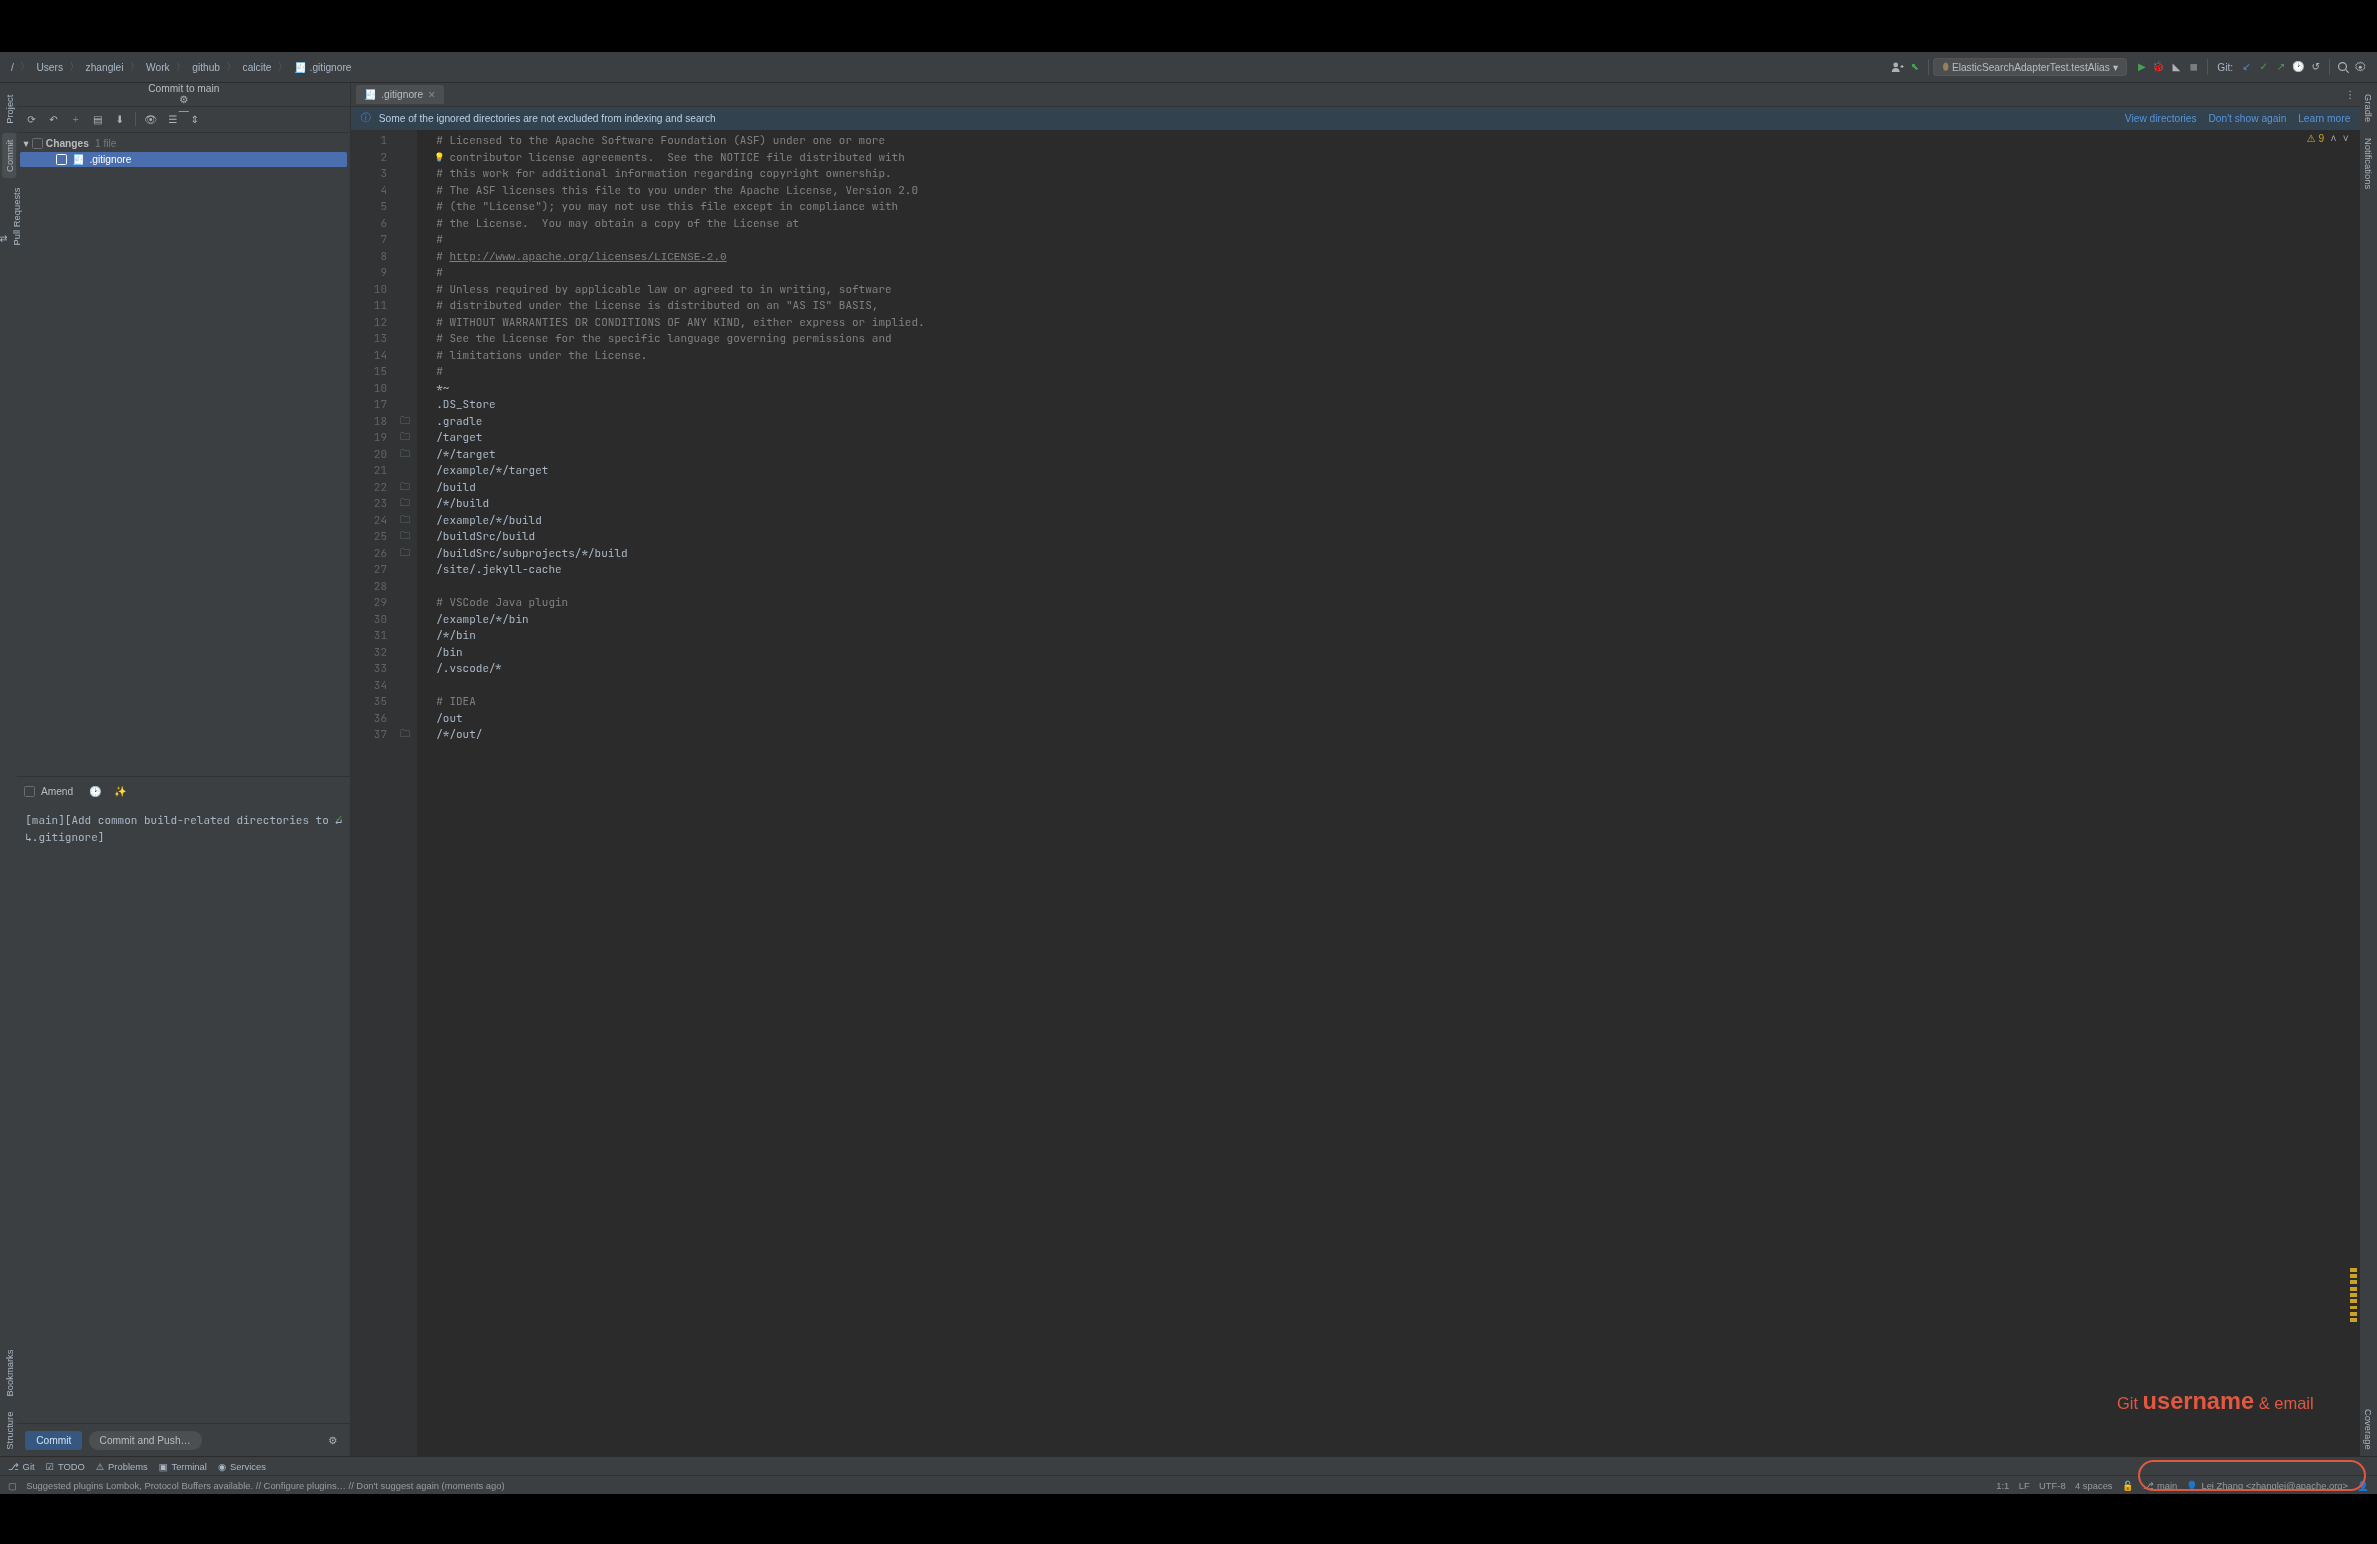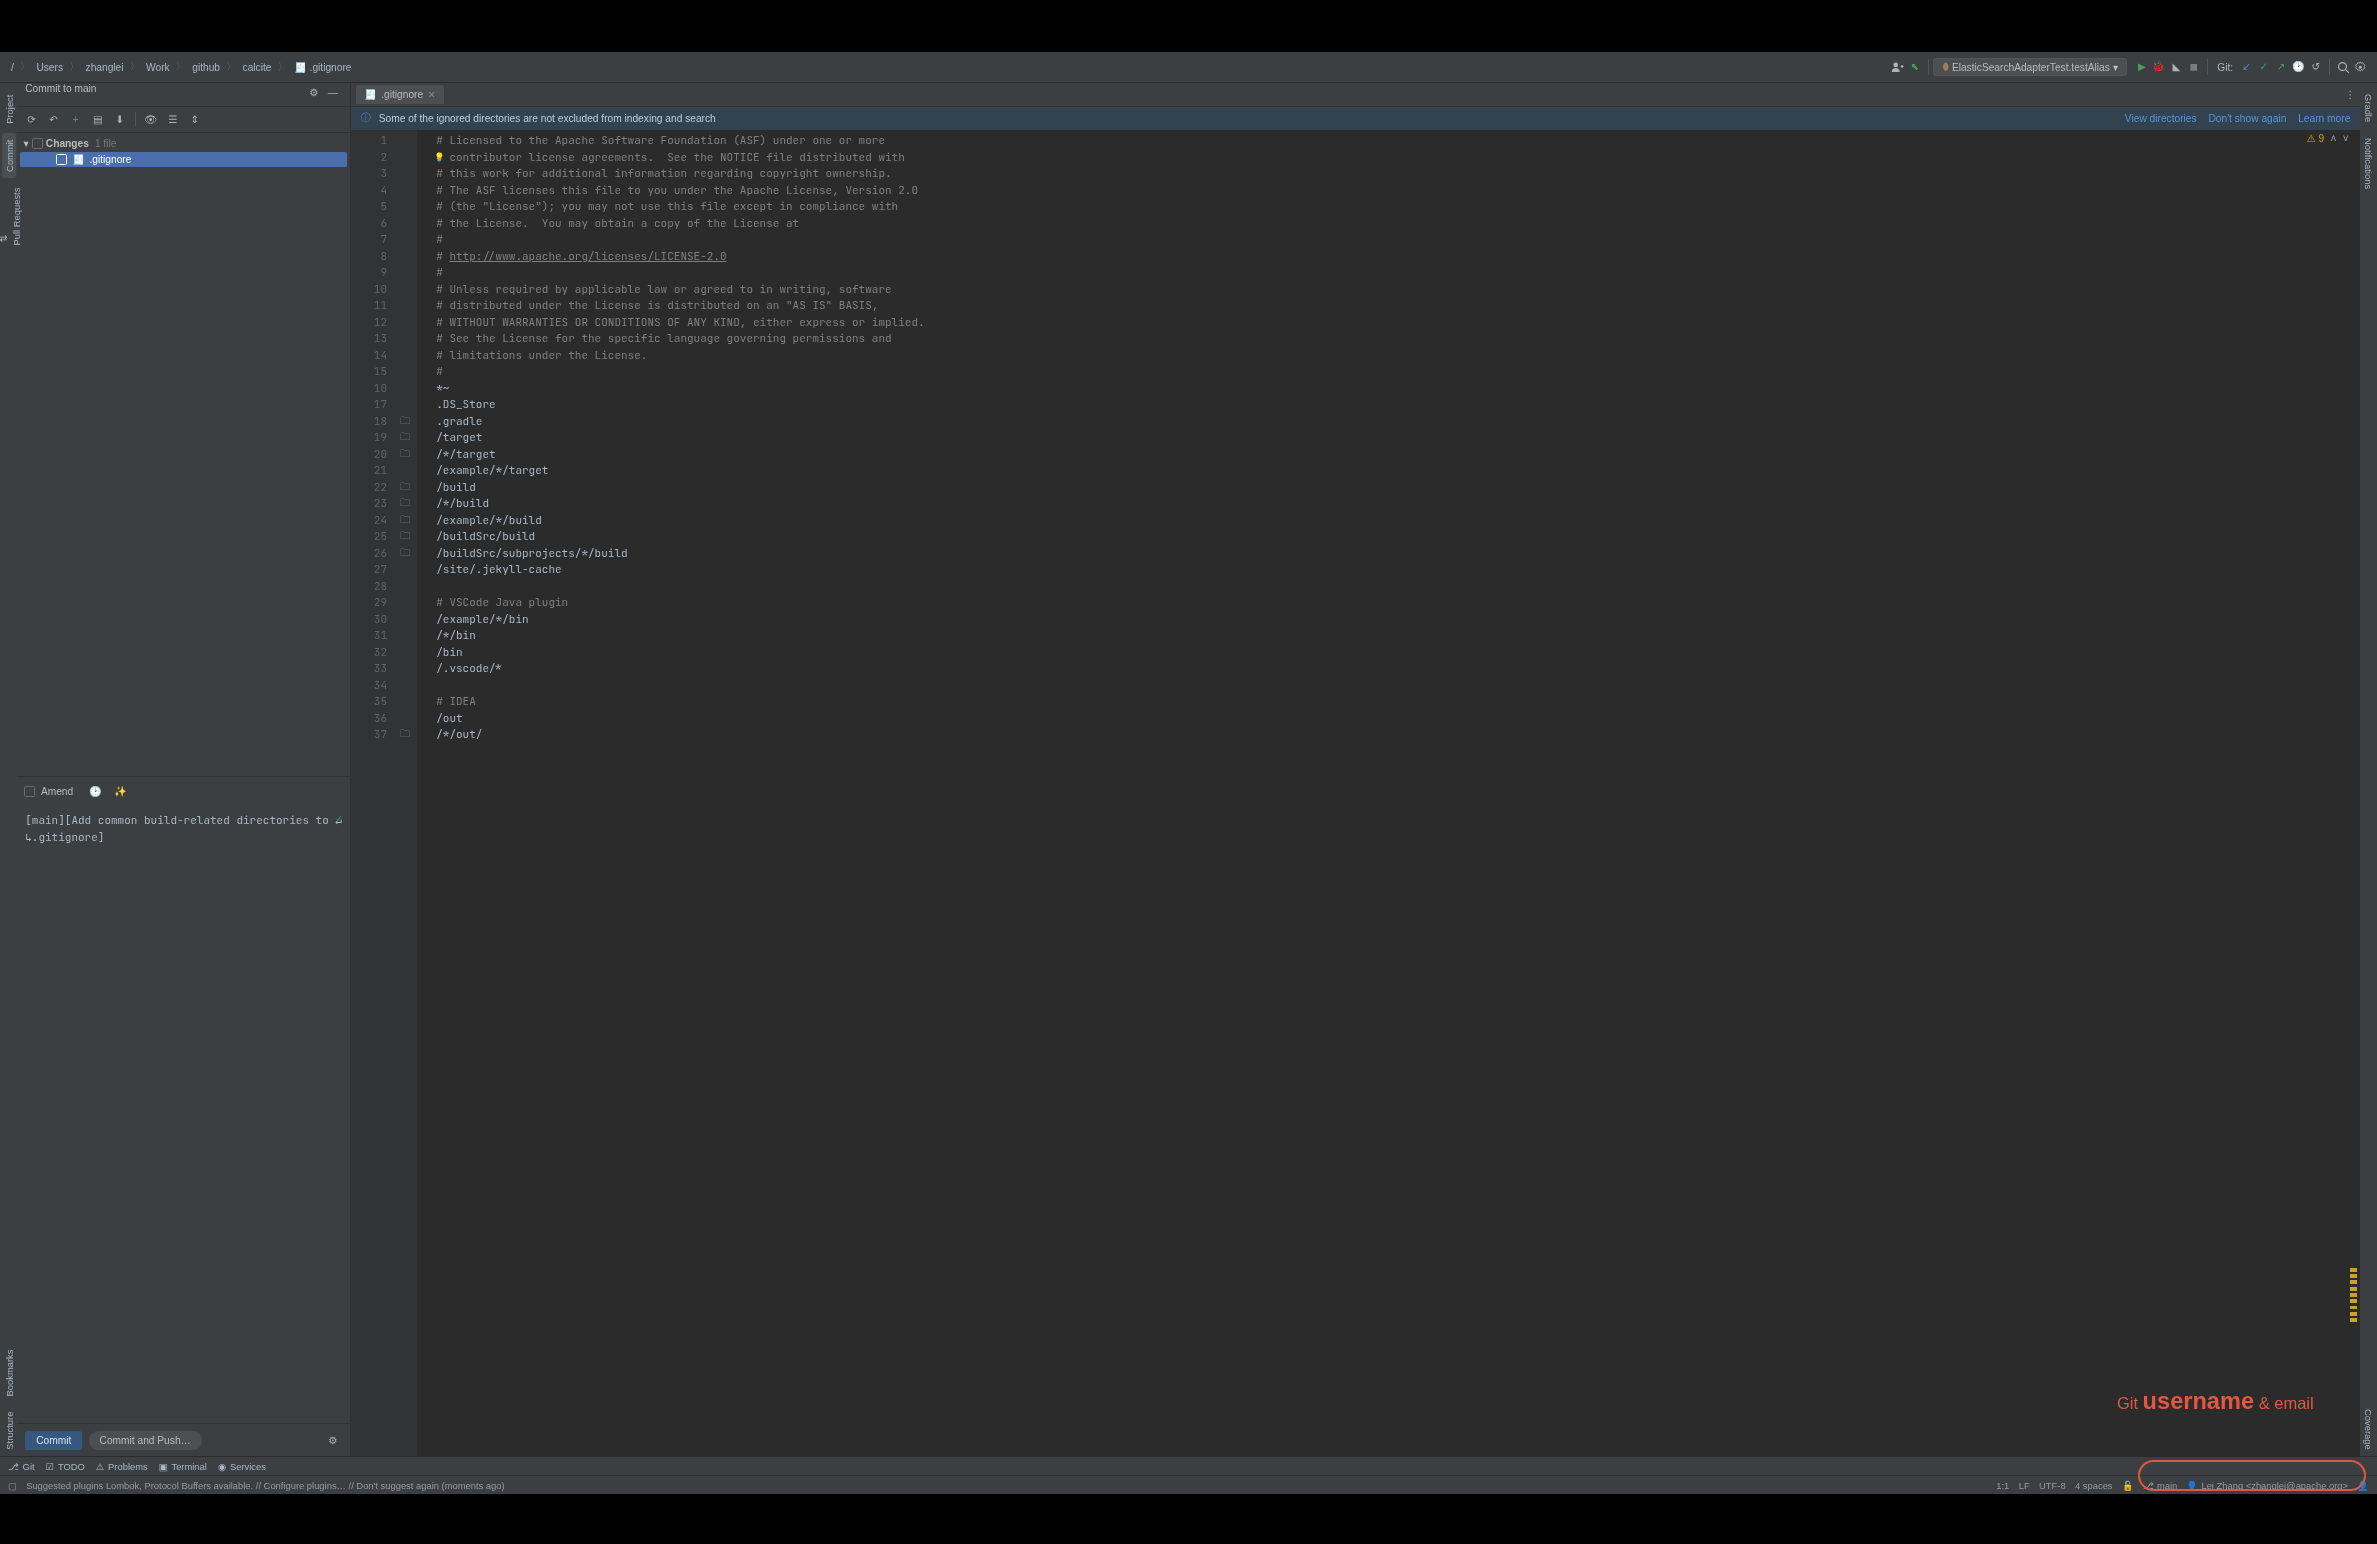--- a/index.html
+++ b/index.html
@@ -29,21 +29,21 @@
 
 .main { flex:1; display:flex; background:#2b2b2b; min-height:0; }
 .left-tool-strip, .right-tool-strip { width:17.3px; background:#3c3f41; display:flex; flex-direction:column; align-items:center; justify-content:flex-start; padding-top:4.7px; gap:3.1px; }
 .vtab { writing-mode:vertical-rl; transform:rotate(180deg); font-size:9.4px; padding:6.3px 1.6px; color:#a9b7c6; cursor:pointer; border-radius:2.4px; }
 .right-tool-strip .vtab { transform:none; writing-mode:vertical-rl; }
 .vtab.active { background:#4b4f51; }
 .vtab-icon-only { width:14px; height:14px; display:flex; align-items:center;justify-content:center; color:#a9b7c6; }
 
 
 .commit-panel { width:334px; background:#3c3f41; display:flex; flex-direction:column; border-right:0.8px solid #323232; }
-.commit-header { display:flex; height:23.6px; padding:0 7.9px; border-bottom:0.8px solid #323232; color:#bbb; }
+.commit-header { display:flex; align-items:center; height:23.6px; padding:0 7.9px; border-bottom:0.8px solid #323232; color:#bbb;flex-direction:column; }
 .commit-header .title { flex:1; }
 .commit-toolbar { display:flex; align-items:center; gap:3.1px; padding:3.1px 4.7px; border-bottom:0.8px solid #323232; }
 .tbtn { width:19px; height:19px; display:flex; align-items:center; justify-content:center; cursor:pointer; border-radius:2.4px; color:#afb1b3; }
 .tbtn-sep { width:0.8px; height:14px; background:#555; margin:0 2.4px; }
 .changes-tree { flex:0 0 auto; padding:3.1px 3.1px; color:#bbb; }
 .changes-node { display:flex; align-items:center; gap:3.1px; padding:2.4px 3.1px; }
 .changes-node .count { color:#787878; margin-left:3.1px; }
 .changes-file { display:flex; align-items:center; gap:4.7px; padding:2.4px 3.1px 2.4px 36px; background:#4b6eaf; color:#fff; border-radius:1.6px; }
 .amend-row { display:flex; align-items:center; gap:6.3px; padding:4.7px 6.3px; border-top:0.8px solid #323232;}
 .checkbox { width:11px; height:11px; border:0.8px solid #6c6c6c; border-radius:1.6px; cursor:pointer; }
@@ -69,21 +69,21 @@
 .banner-spacer { flex:1; }
 .banner a { color:#5894d8; cursor:pointer; margin-left:4px; text-decoration:none; }
 .editor-body { flex:1; display:flex; position:relative; overflow:hidden; }
 .gutter { width:42px; background:#313335; display:flex; flex-direction:column; font-family:"JetBrains Mono",Menlo,monospace; font-size:11px; color:#606366; text-align:right; padding-top:2.4px; }
 .gutter-line { height:16.5px; line-height:16.5px; padding-right:6.3px; }
 .gutter-icons { width:23.6px; background:#313335; display:flex; flex-direction:column; padding-top:2.4px; }
 .gicon { height:16.5px; display:flex; align-items:center; justify-content:center; color:#808080; }
 .code { flex:1; font-family:"JetBrains Mono",Menlo,monospace; font-size:11px; line-height:16.5px; padding:2.4px 0 2.4px 6.3px; color:#a9b7c6; white-space:pre; }
 .code-line { height:16.5px;margin-left:13px; }
 .comment { color:#808080; }
-.url { color:#808080; text-decoration:underline; }
+.url { color:#808080; text-decoration:underline;font-family:Liberation Mono, monospace; }
 .bulb { color:#e8b73f; font-size:8.6px;}
 .editor-overlay-top { position:absolute; top:3.1px; right:11px; display:flex; align-items:center; gap:6.3px; color:#a8a8a8; font-size:10.2px; }
 .warn-badge { color:#c9a227; }
 .markers { position:absolute; right:1.6px; top:0; bottom:0; width:7.9px; display:flex; flex-direction:column; justify-content:flex-end; padding-bottom:134px; gap:2.4px; }
 .marker { width:6.3px; height:3.9px; background:#c9a227; }
 
 
 .annotation { position:absolute; right:46px; bottom:41px; font-size:16.5px; color:#e05840; font-weight:500; pointer-events:none; }
 .annotation .big { font-size:23.6px; font-weight:700; }
 .annotation-circle { position:absolute; right:11px; bottom:3.1px; width:228px; height:31px; border:2.4px solid #e05840; border-radius:15.7px; pointer-events:none; }

